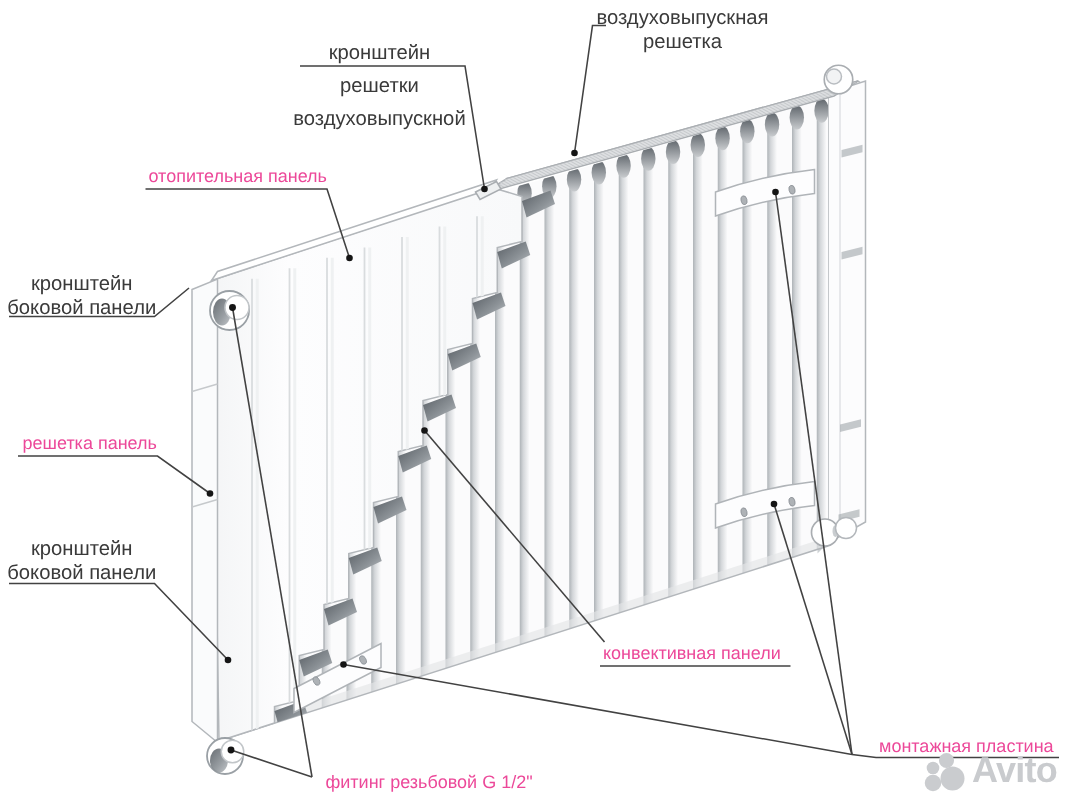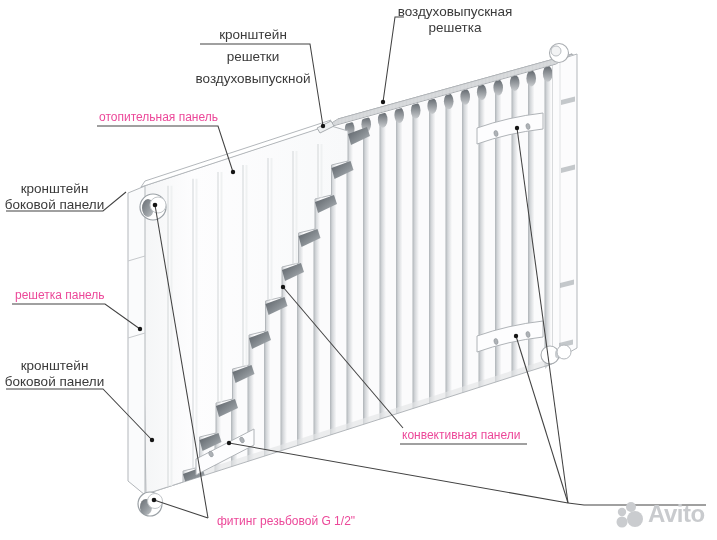--- a/index.html
+++ b/index.html
@@ -255,20 +255,21 @@
 
   <div class="lbl-stack lh16" style="left:0px;top:358px;width:109px;">
     <div>кронштейн</div>
     <div>боковой панели</div>
   </div>
 
   <div class="lbl" style="left:217px;top:513px;">фитинг резьбовой G 1/2"</div>
 
   <div class="lbl" style="left:402px;top:427px;">конвективная панели</div>
 
+  <div class="lbl" style="left:586px;top:489px;">монтажная пластина</div>
 
   <div id="watermark">
     <svg width="34" height="32" viewBox="0 0 34 32">
       <g fill="#cacccf">
         <circle cx="10" cy="13" r="4.2"></circle>
         <circle cx="19" cy="8" r="5"></circle>
         <circle cx="10" cy="23" r="5.5"></circle>
         <circle cx="23" cy="20" r="8"></circle>
       </g>
     </svg>

